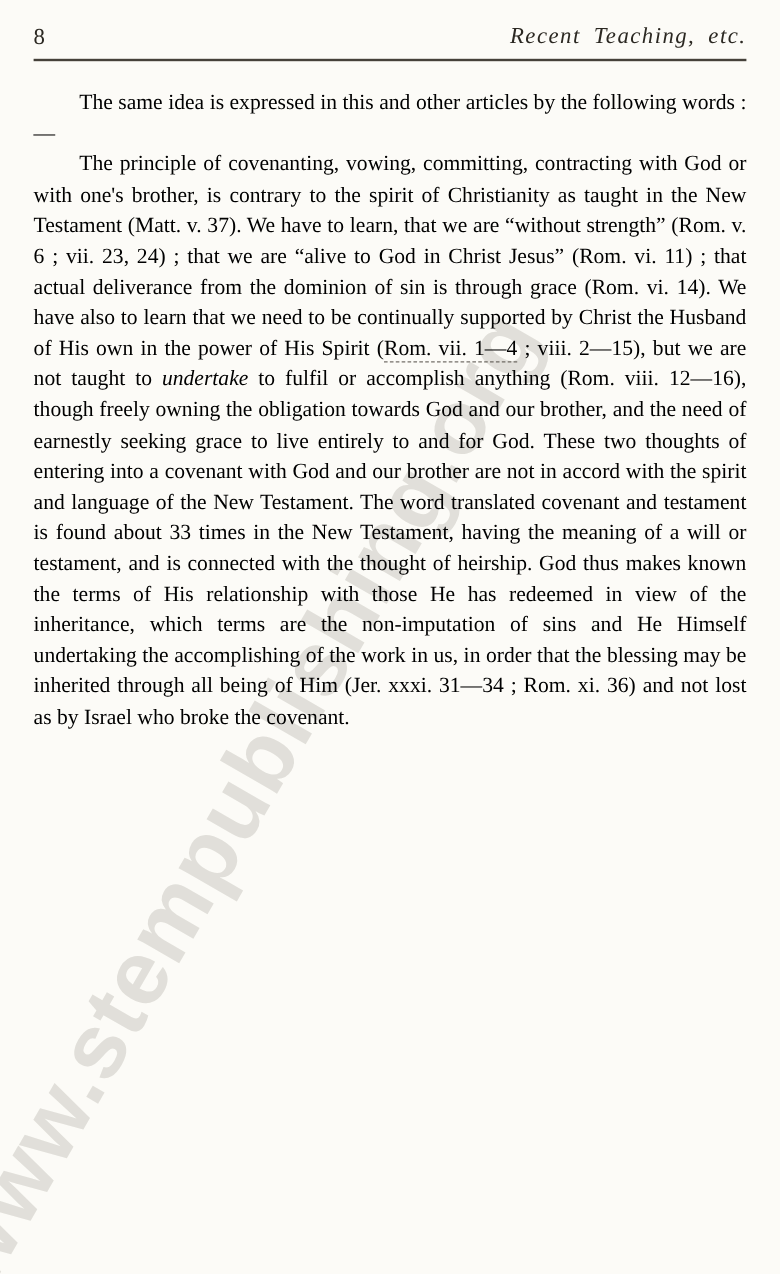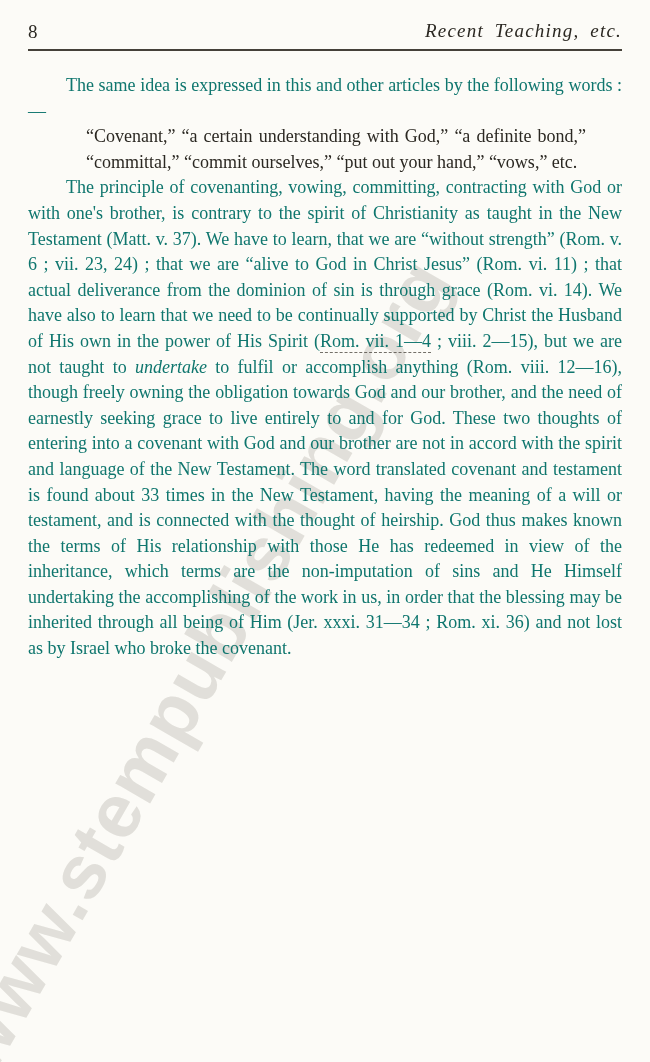--- a/index.html
+++ b/index.html
@@ -40,21 +40,21 @@
     font-size: 19px;
     letter-spacing: 1.2px;
     word-spacing: 5px;
   }
   
   .text-block { margin-top: 22px; }
   .para {
     font-size: 18px;
     line-height: 25.6px;
     text-align: justify;
-    color: #0f766e;
+    color: #000000;
   }
   .indent { text-indent: 38px; }
   .quote {
     font-size: 18px;
     line-height: 25.6px;
     text-align: justify;
   }
   .quote-1 { margin-left: 58px; margin-right: 36px; }
   .quote-2 { margin-left: 112px; margin-right: 28px; }
   .pencil-underline {
@@ -91,21 +91,20 @@
 
     <header class="page-header">
       <span class="page-number">8</span>
       <span class="header-title">Recent Teaching, etc.</span>
     </header>
 
     <main class="text-block">
 
       <p class="para indent">The same idea is expressed in this and other articles by the following words :—</p>
 
-      <div class="quote quote-1">“Covenant,” “a certain understanding with God,” “a definite bond,” “committal,” “commit ourselves,” “put out your hand,” “vows,” etc.</div>
 
 
 
       <p class="para indent"><span>The principle of covenanting, vowing, committing, contracting with God or with one's brother, is contrary to the spirit of Christianity as taught in the New Testament (Matt. v. 37).  We have to learn, that we are “without strength” (Rom. v. 6 ; vii. 23, 24) ; that we are “alive to God in Christ Jesus”  (Rom. vi. 11) ; that actual deliverance from the dominion of sin is through grace (Rom. vi. 14).  We have also to learn that we need to be continually supported by Christ the Husband of His own in the power of His Spirit (</span><span class="pencil-underline">Rom. vii. 1—4</span><span> ; viii. 2—15), but we are not taught to </span><em>undertake</em><span> to fulfil or accomplish anything (Rom. viii. 12—16), though freely owning the obligation towards God and our brother, and the need of earnestly seeking grace to live entirely to and for God.  These two thoughts of entering into a covenant with God and our brother are not in accord with the spirit and language of the New Testament.  The word translated covenant and testament is found about 33 times in the New Testament, having the meaning of a will or testament, and is connected with the thought of heirship.  God thus makes known the terms of His relationship with those He has redeemed in view of the inheritance, which terms are the non-imputation of sins and He Himself undertaking the accomplishing of the work in us, in order that the blessing may be inherited through all being of Him (Jer. xxxi. 31—34 ; Rom. xi. 36)  and not lost as by Israel who broke the covenant.</span></p>
 
 
     </main>
   </div>
 </div>
 

